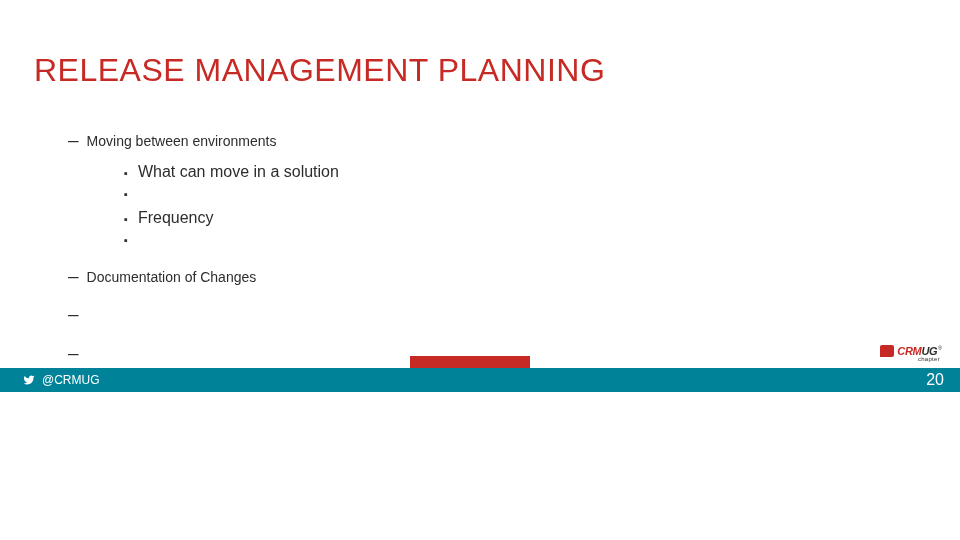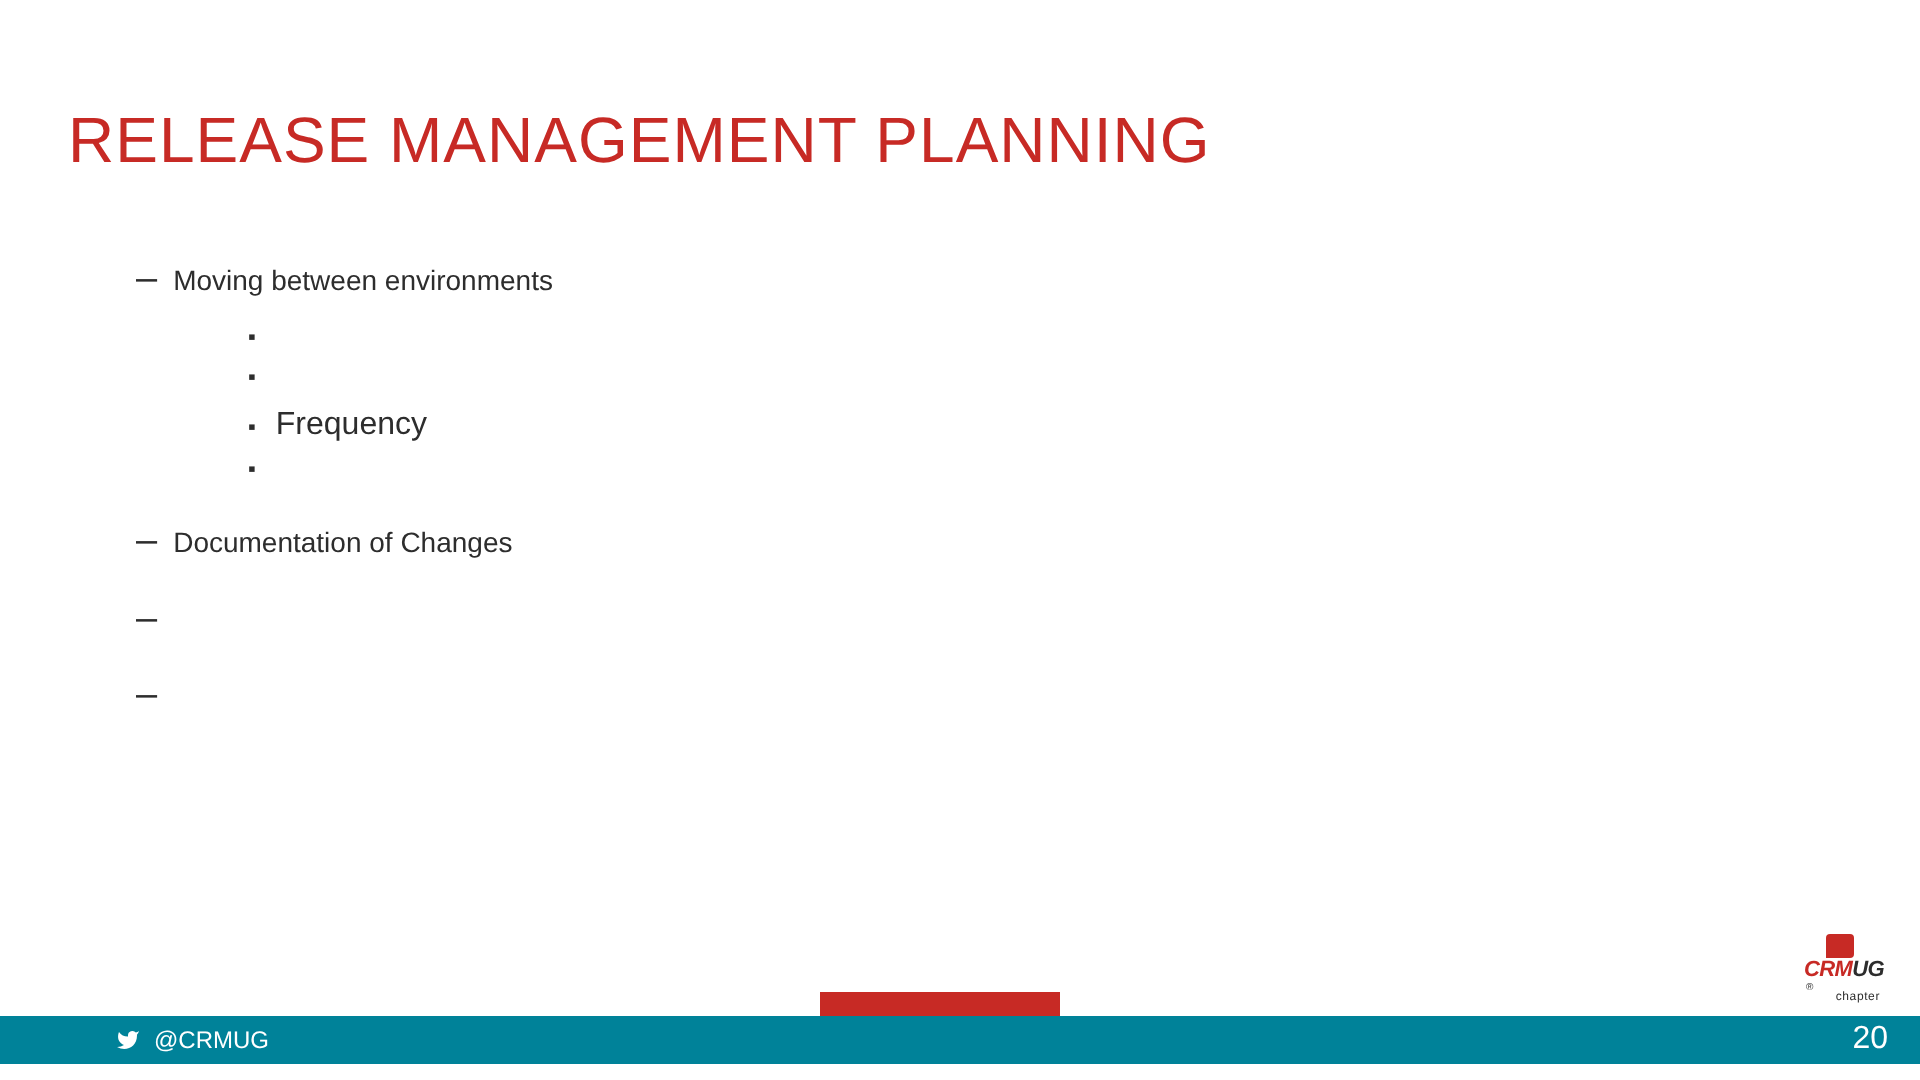--- a/index.html
+++ b/index.html
@@ -1,34 +1,34 @@
 <!DOCTYPE html>
 <html><head>
 <meta charset="utf-8">
 <style>
   * { box-sizing: border-box; margin: 0; padding: 0; }
   html, body { width: 960px; height: 540px; font-family: "Segoe UI", Arial, sans-serif; background: #fff; overflow: hidden; }
-  .slide { position: relative; width: 960px; height: 532px; }
+  .slide { position: relative; width: 960px; height: 392px; }
   .title { position: absolute; top: 52px; left: 34px; font-size: 32px; font-weight: 400; color: #c72a25; letter-spacing: 0.5px; }
   .content { position: absolute; top: 128px; left: 68px; right: 40px; }
   .item-l1 { display: flex; align-items: baseline; margin-top: 14px; }
   .item-l1:first-child { margin-top: 0; }
   .item-l1 .dash { color: #2d2d2d; font-size: 19px; margin-right: 8px; line-height: 1.3; }
   .item-l1 .text { color: #2d2d2d; font-size: 14px; line-height: 1.3; }
   .sublist { margin-top: 8px; margin-left: 56px; }
   .item-l2 { display: flex; align-items: baseline; margin-top: 3px; }
   .item-l2 .bullet { color: #2d2d2d; font-size: 11px; margin-right: 10px; line-height: 1.6; font-weight: bold; }
   .item-l2 .text { color: #2d2d2d; font-size: 16px; line-height: 1.4; }
-  .footer { position: absolute; bottom: 0; left: 0; right: 0; height: 24px; background: #008299; display: flex; align-items: center; padding-left: 35px; }
+  .footer { position: absolute; bottom: 0; left: 0; right: 0; height: 24px; background: #008299; display: flex; align-items: center; }
   .footer .twitter { display: flex; align-items: center; margin-left: 22px; color: #fff; font-size: 12px; }
   .footer .twitter svg { width: 14px; height: 12px; fill: #fff; margin-right: 6px; }
   .footer .pagenum { position: absolute; right: 16px; color: #fff; font-size: 16px; }
   .red-block { position: absolute; bottom: 12px; left: 410px; width: 120px; height: 24px; background: #c72a25; }
   .logo { position: absolute; bottom: 30px; right: 18px; display: flex; flex-direction: column; align-items: flex-end; }
-  .logo-row { display: flex; align-items: center; flex-direction: column; }
+  .logo-row { display: flex; align-items: center; }
   .logo-badge { width: 14px; height: 12px; background: #c72a25; border-radius: 2px 2px 2px 0; margin-right: 3px; }
   .logo-text { font-size: 11px; font-weight: 800; font-style: italic; letter-spacing: -0.3px; }
   .logo-crm { color: #c72a25; }
   .logo-ug { color: #2d2d2d; }
   .logo-r { font-size: 5px; color: #2d2d2d; margin-left: 1px; align-self: flex-start; }
   .logo-chapter { font-size: 6px; color: #2d2d2d; letter-spacing: 0.3px; margin-top: -1px; margin-right: 2px; }
 </style>
 </head>
 <body>
 
@@ -37,20 +37,21 @@
   <div class="title">RELEASE MANAGEMENT PLANNING</div>
 
   <div class="content">
     <div class="item-l1">
       <span class="dash">‒</span>
       <span class="text">Moving between environments</span>
     </div>
     <div class="sublist">
       <div class="item-l2">
         <span class="bullet">▪</span>
+        <span class="text">What can move in a solution</span>
       </div>
       <div class="item-l2">
         <span class="bullet">▪</span>
       </div>
       <div class="item-l2">
         <span class="bullet">▪</span>
         <span class="text">Frequency</span>
       </div>
       <div class="item-l2">
         <span class="bullet">▪</span>

